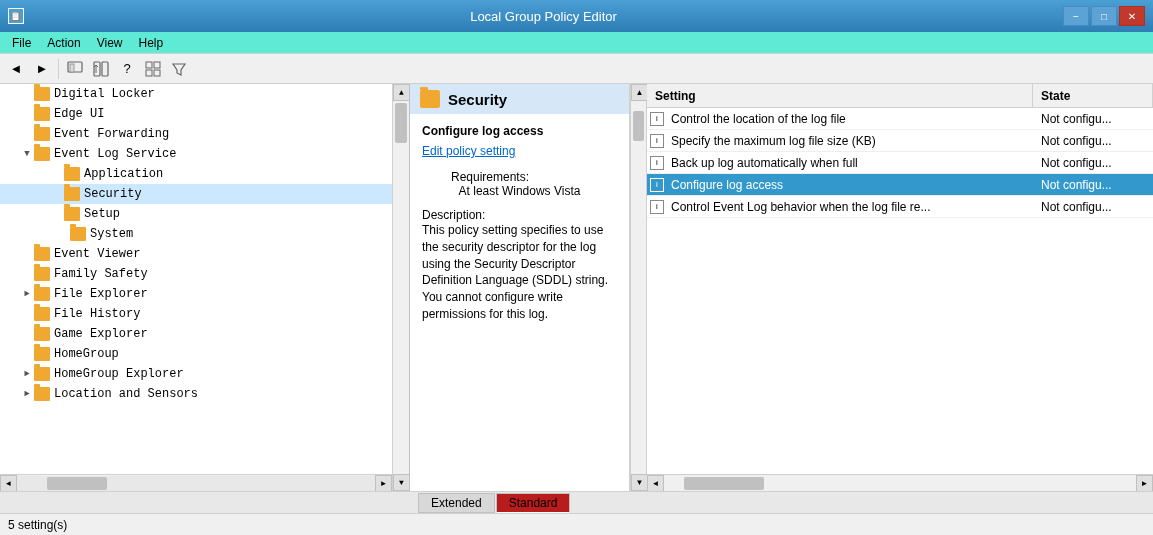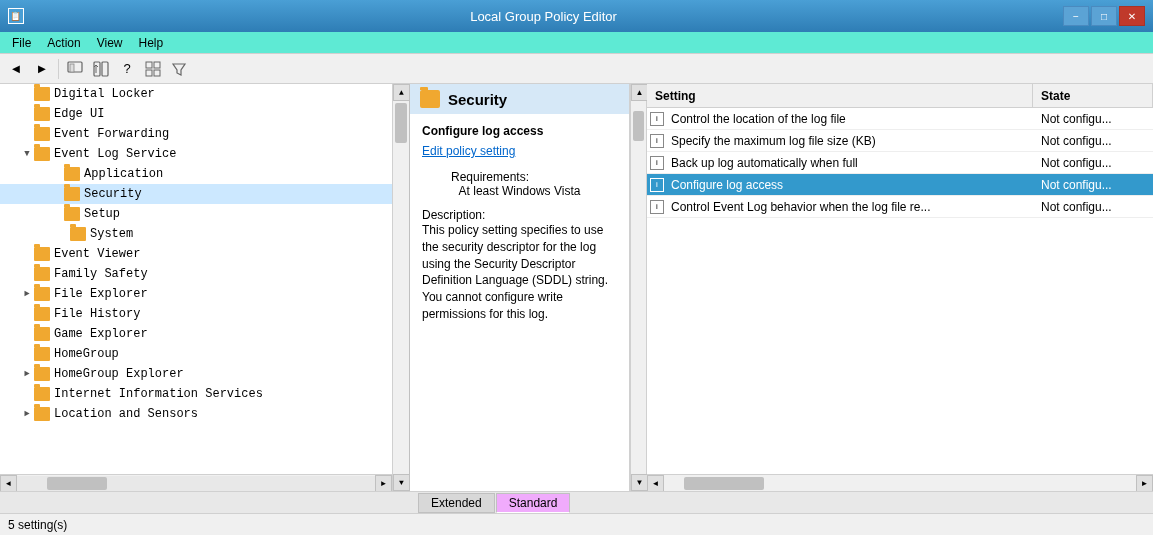--- a/index.html
+++ b/index.html
@@ -298,21 +298,21 @@
       padding: 0 12px;
       font-size: 12px;
       display: flex;
       align-items: center;
       cursor: pointer;
       border: 1px solid #c0c0c0;
       background: #d8d8d8;
       margin-right: 1px;
     }
     .tab.active {
-      background: #f0abfc;
+      background: #b91c1c;
       border-bottom: 1px solid white;
       z-index: 1;
     }
 
     
     .status-bar {
       height: 22px;
       background: #f0f0f0;
       border-top: 1px solid #d0d0d0;
       display: flex;
@@ -508,25 +508,20 @@
             <span class="folder-icon"></span>
             <span class="tree-label">HomeGroup</span>
           </div>
 
           <div class="tree-item" style="padding-left: 20px;">
             <span class="expand-icon" style="color:#555;">►</span>
             <span class="folder-icon"></span>
             <span class="tree-label">HomeGroup Explorer</span>
           </div>
 
-          <div class="tree-item" style="padding-left: 20px;">
-            <span class="expand-icon">&nbsp;</span>
-            <span class="folder-icon"></span>
-            <span class="tree-label">Internet Information Services</span>
-          </div>
 
           <div class="tree-item" style="padding-left: 20px;">
             <span class="expand-icon" style="color:#555;">►</span>
             <span class="folder-icon"></span>
             <span class="tree-label">Location and Sensors</span>
           </div>
 
         </div>
 
         <div class="hscroll-bar">

